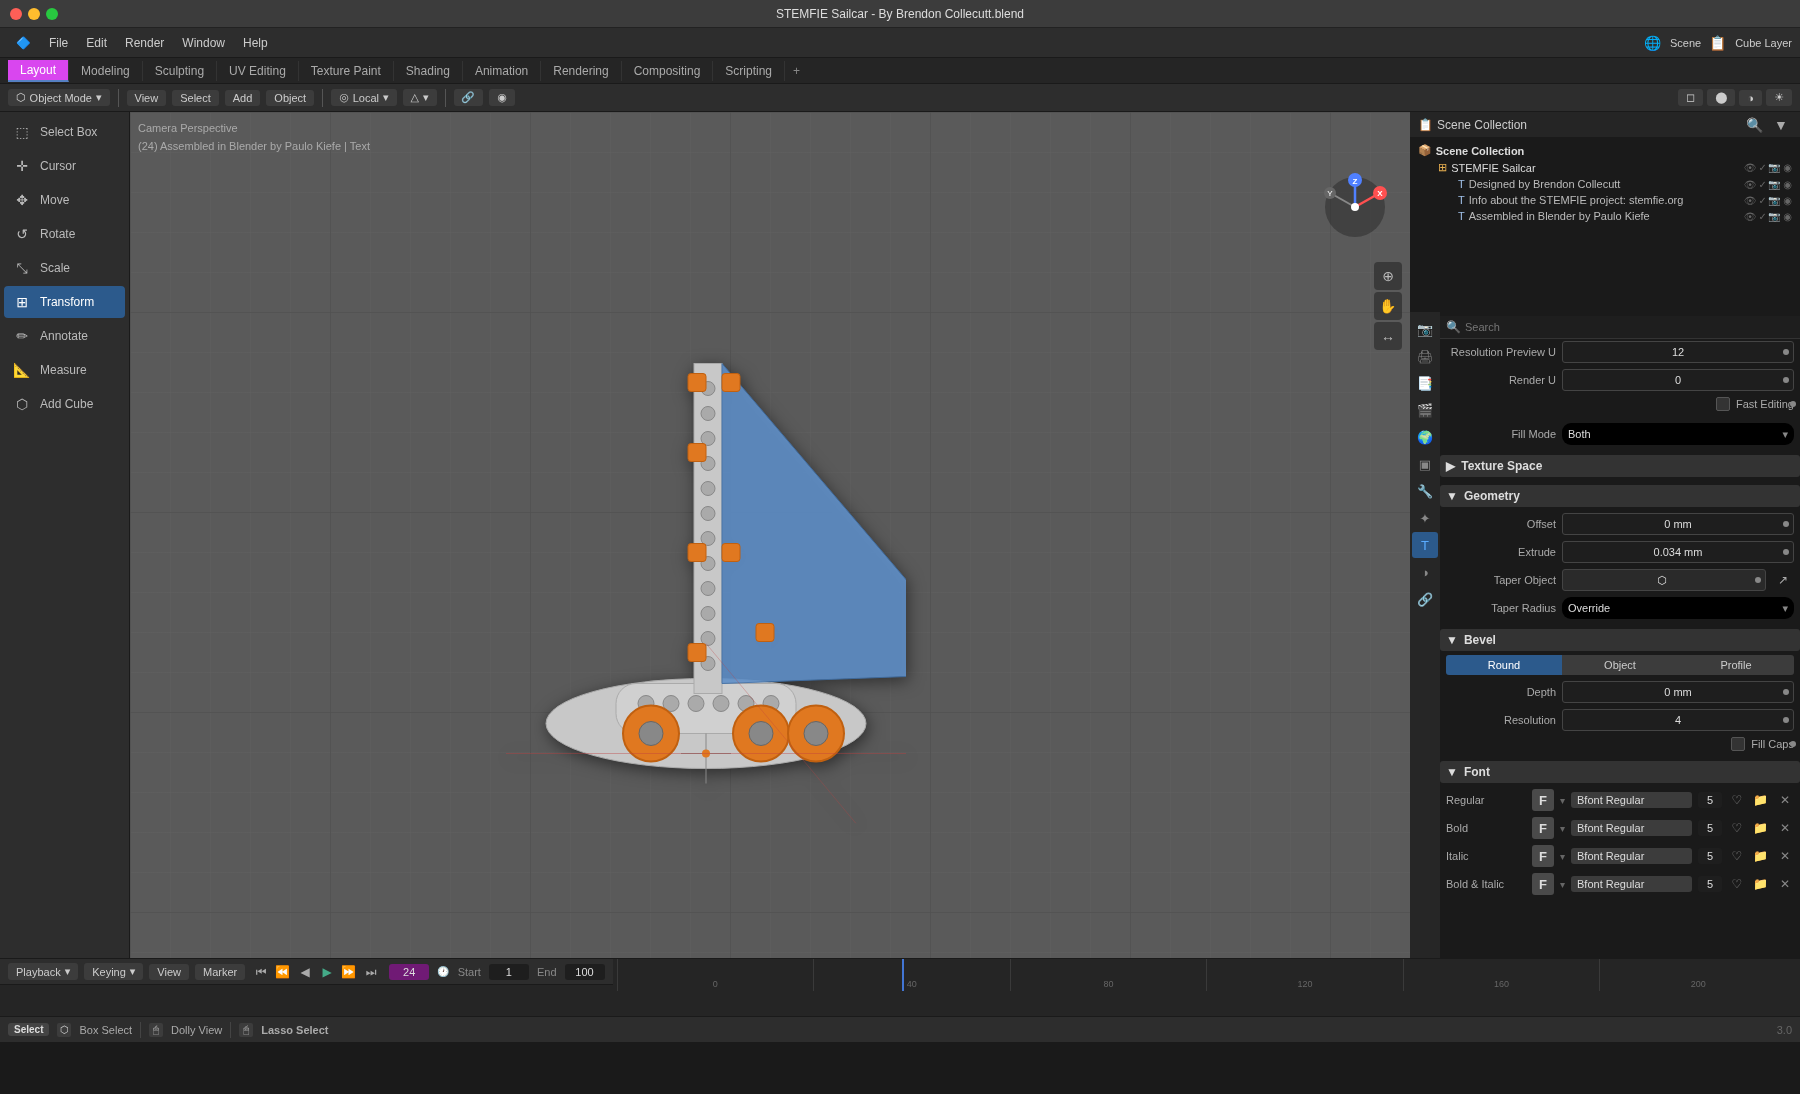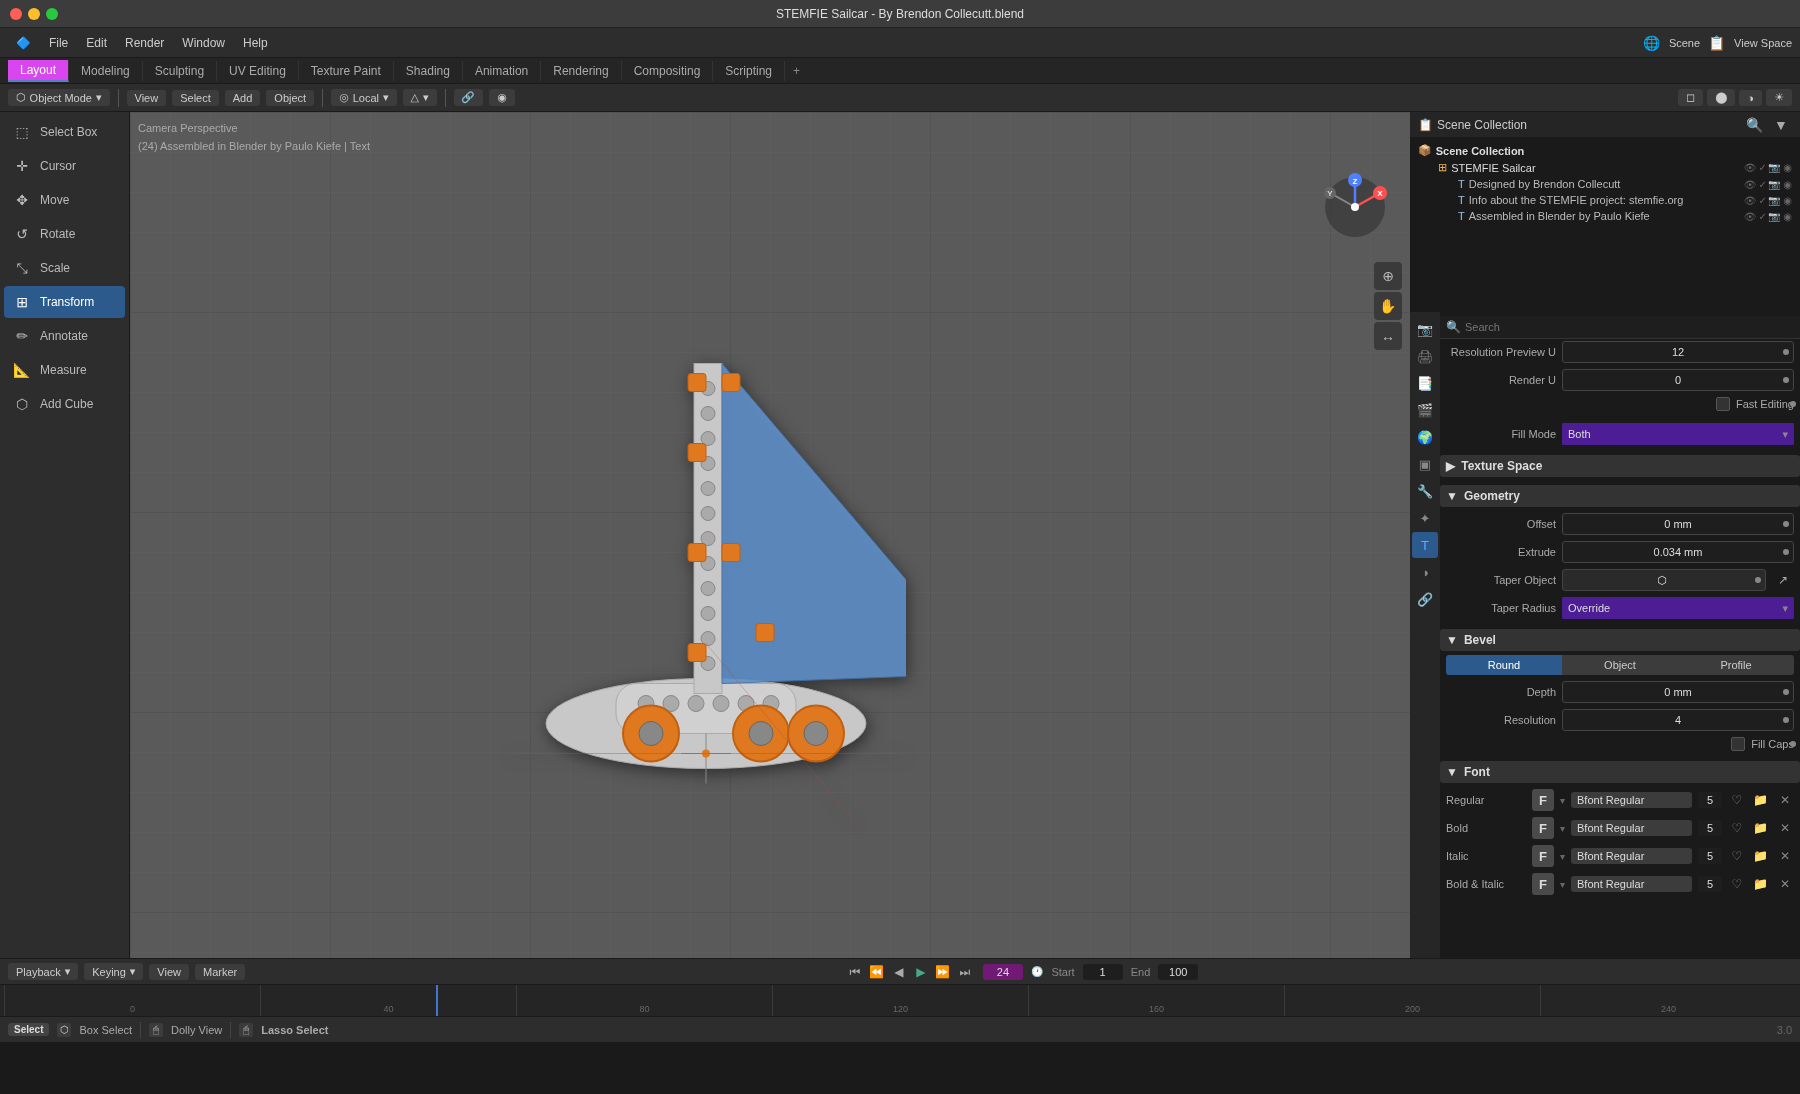--- a/index.html
+++ b/index.html
@@ -254,22 +254,22 @@
     }
     .prop-checkbox {
       width: 14px;
       height: 14px;
       border: 1px solid #555;
       border-radius: 2px;
       background: #333;
     }
     .prop-dropdown {
       flex: 1;
-      background: #4c1d95;
-      border-radius: 1px;
+      background: #000000;
+      border-radius: 9px;
       padding: 2px 6px;
       color: #ddd;
       font-size: 11px;
       display: flex;
       align-items: center;
       justify-content: space-between;
       min-height: 22px;
       cursor: pointer;
     }
     .prop-chevron { color: #888; }
@@ -342,21 +342,21 @@
       cursor: pointer;
       font-size: 12px;
     }
 
     
     #timeline {
       height: 58px;
       background: #252525;
       border-top: 1px solid #1a1a1a;
       display: flex;
-      flex-direction: column;
+      flex-direction: row;
     }
     #timeline-controls {
       height: 26px;
       background: #2d2d2d;
       display: flex;
       align-items: center;
       padding: 0 8px;
       gap: 6px;
       border-bottom: 1px solid #1a1a1a;
     }
@@ -570,21 +570,21 @@
   <div class="menu-item">🔷</div>
   <div class="menu-item">File</div>
   <div class="menu-item">Edit</div>
   <div class="menu-item">Render</div>
   <div class="menu-item">Window</div>
   <div class="menu-item">Help</div>
   <div class="header-right">
     <div class="header-icon">🌐</div>
     <span style="font-size:11px;color:#ccc">Scene</span>
     <div class="header-icon">📋</div>
-    <span style="font-size:11px;color:#ccc">View Space</span>
+    <span style="font-size:11px;color:#ccc">Cube Layer</span>
   </div>
 </div>
 
 <div id="workspacebar">
   <div class="ws-tab active">Layout</div>
   <div class="ws-tab">Modeling</div>
   <div class="ws-tab">Sculpting</div>
   <div class="ws-tab">UV Editing</div>
   <div class="ws-tab">Texture Paint</div>
   <div class="ws-tab">Shading</div>
@@ -1069,23 +1069,20 @@
           </div>
         <div class="timeline-mark">
             <span>120</span>
           </div>
         <div class="timeline-mark">
             <span>160</span>
           </div>
         <div class="timeline-mark">
             <span>200</span>
           </div>
-        <div class="timeline-mark">
-            <span>240</span>
-          </div>
       </div>
 
       <div style="position:absolute;top:0;left:calc(24% + 4px);width:2px;height:100%;background:#4a8aff;opacity:0.8;"></div>
     </div>
   </div>
 
   <div id="statusbar">
     <div class="status-item">
       <span class="status-key">Select</span>
     </div>

